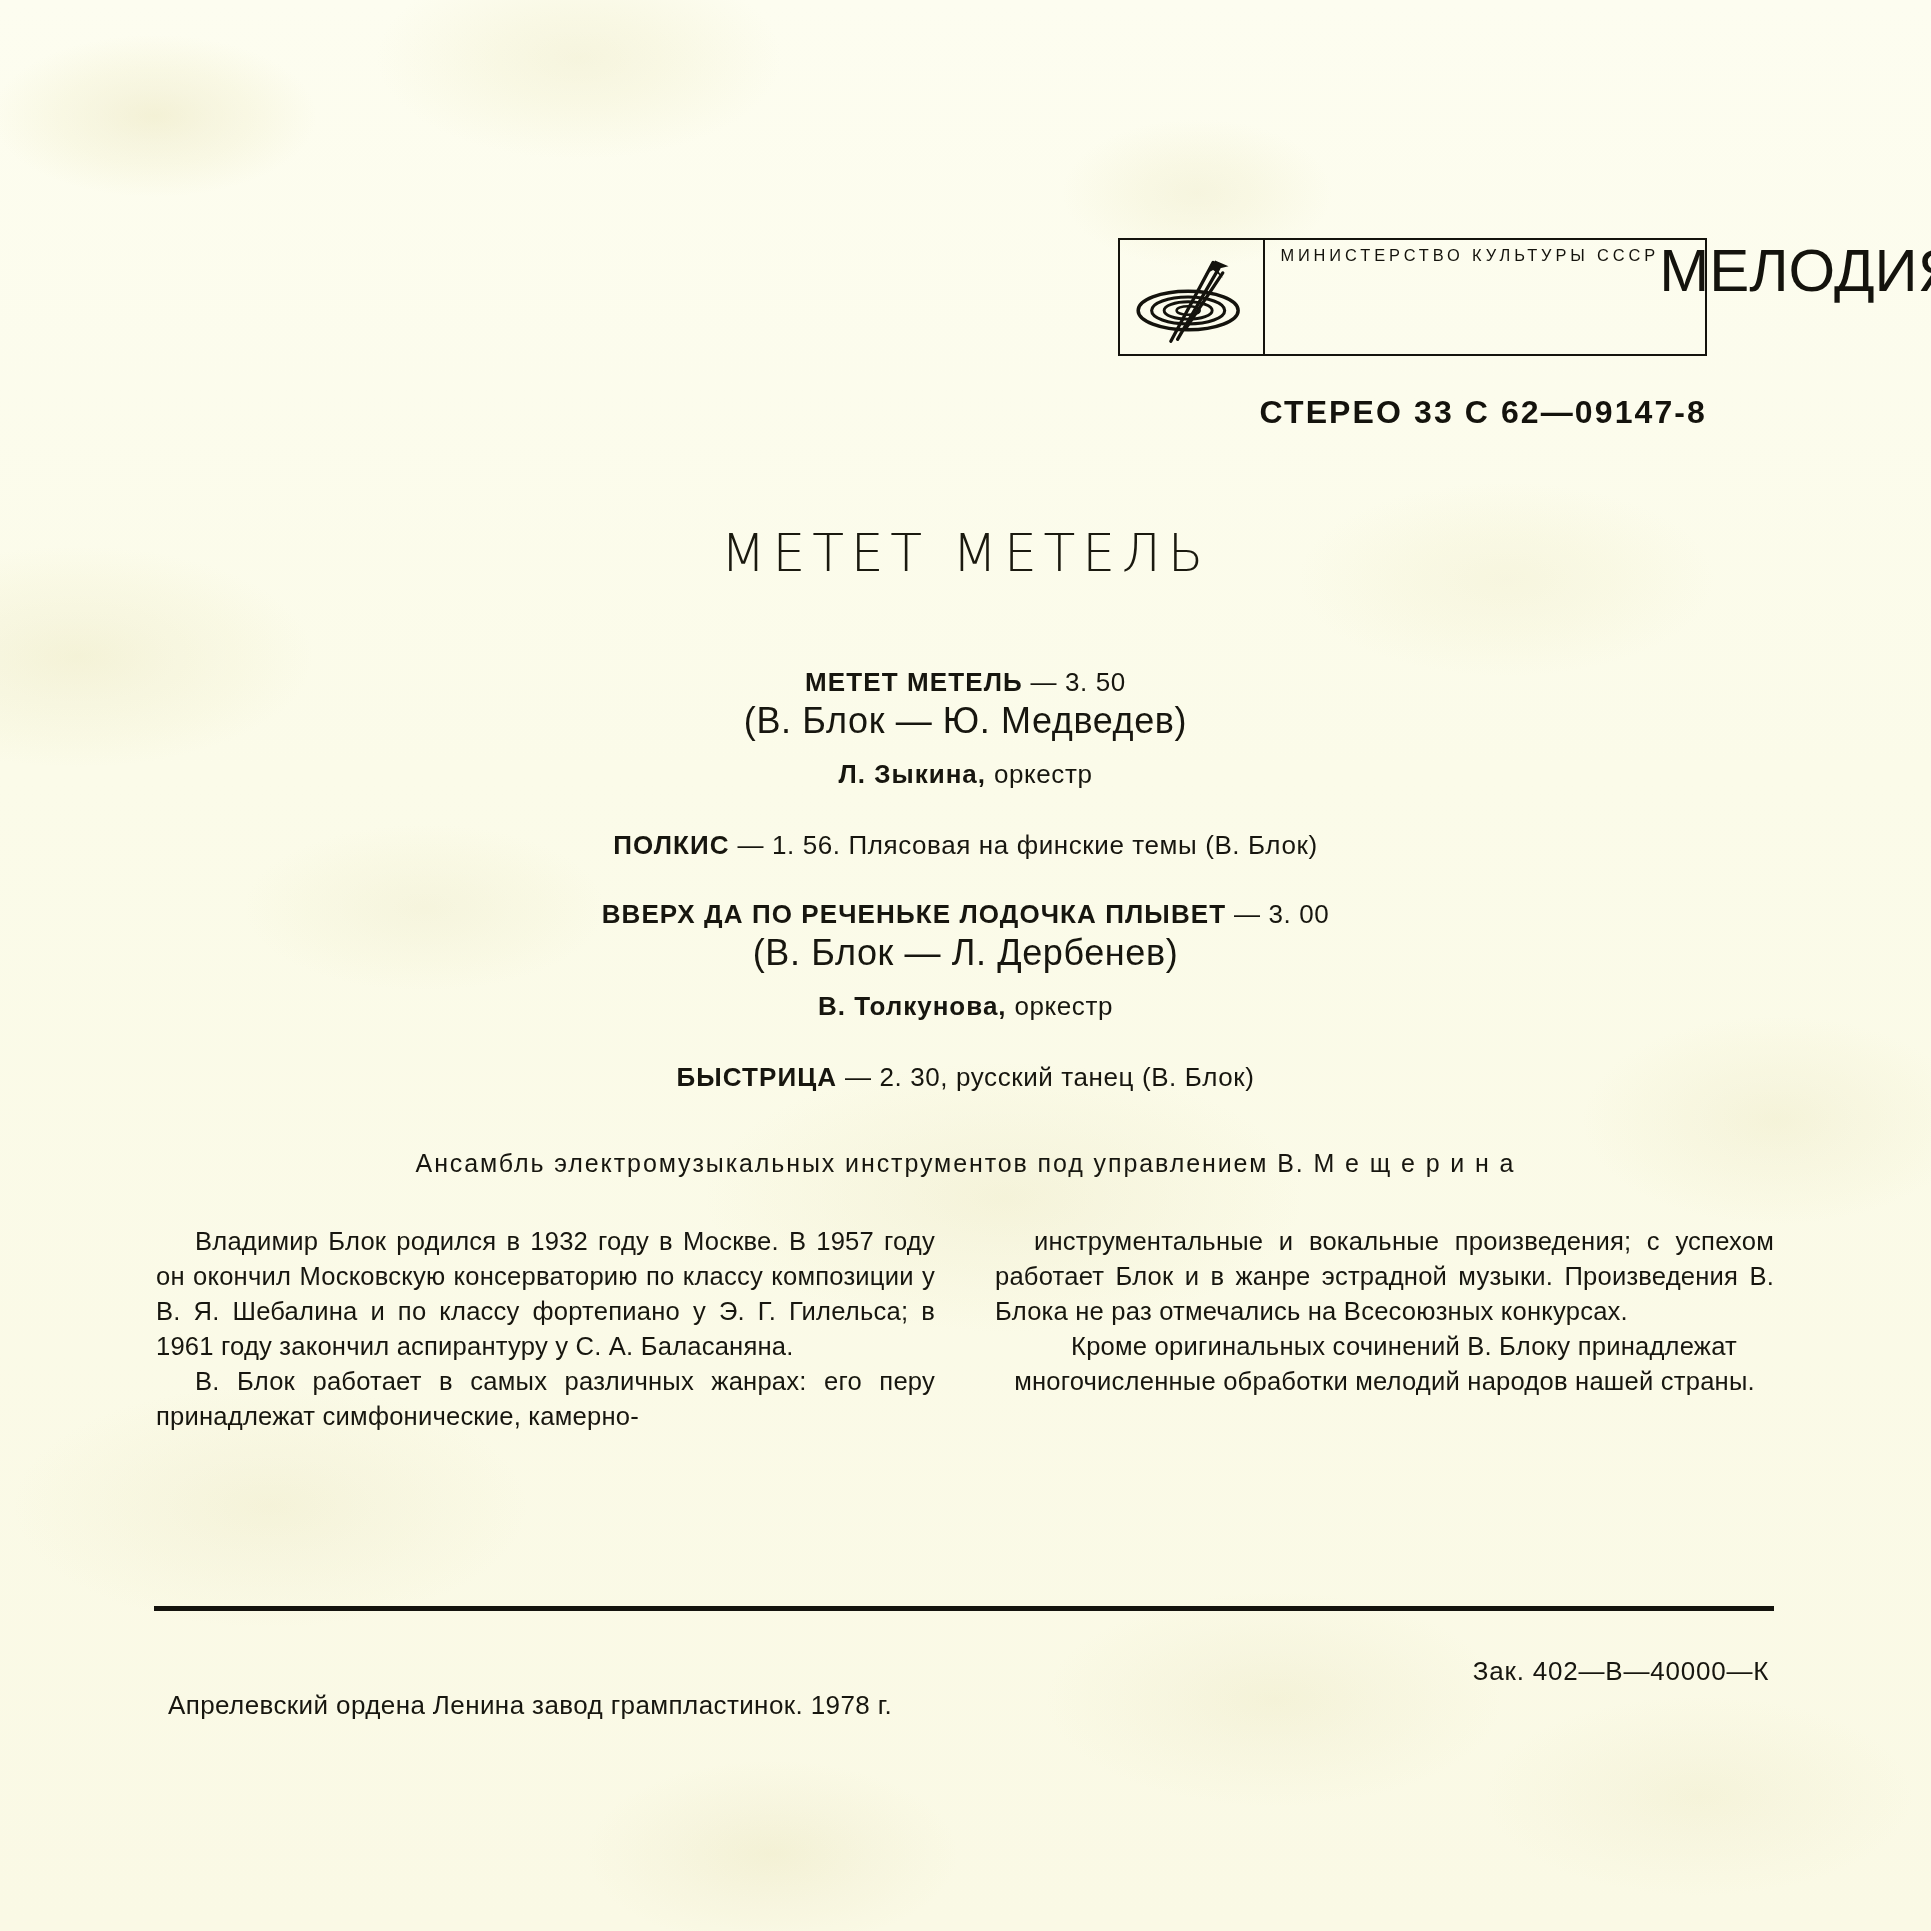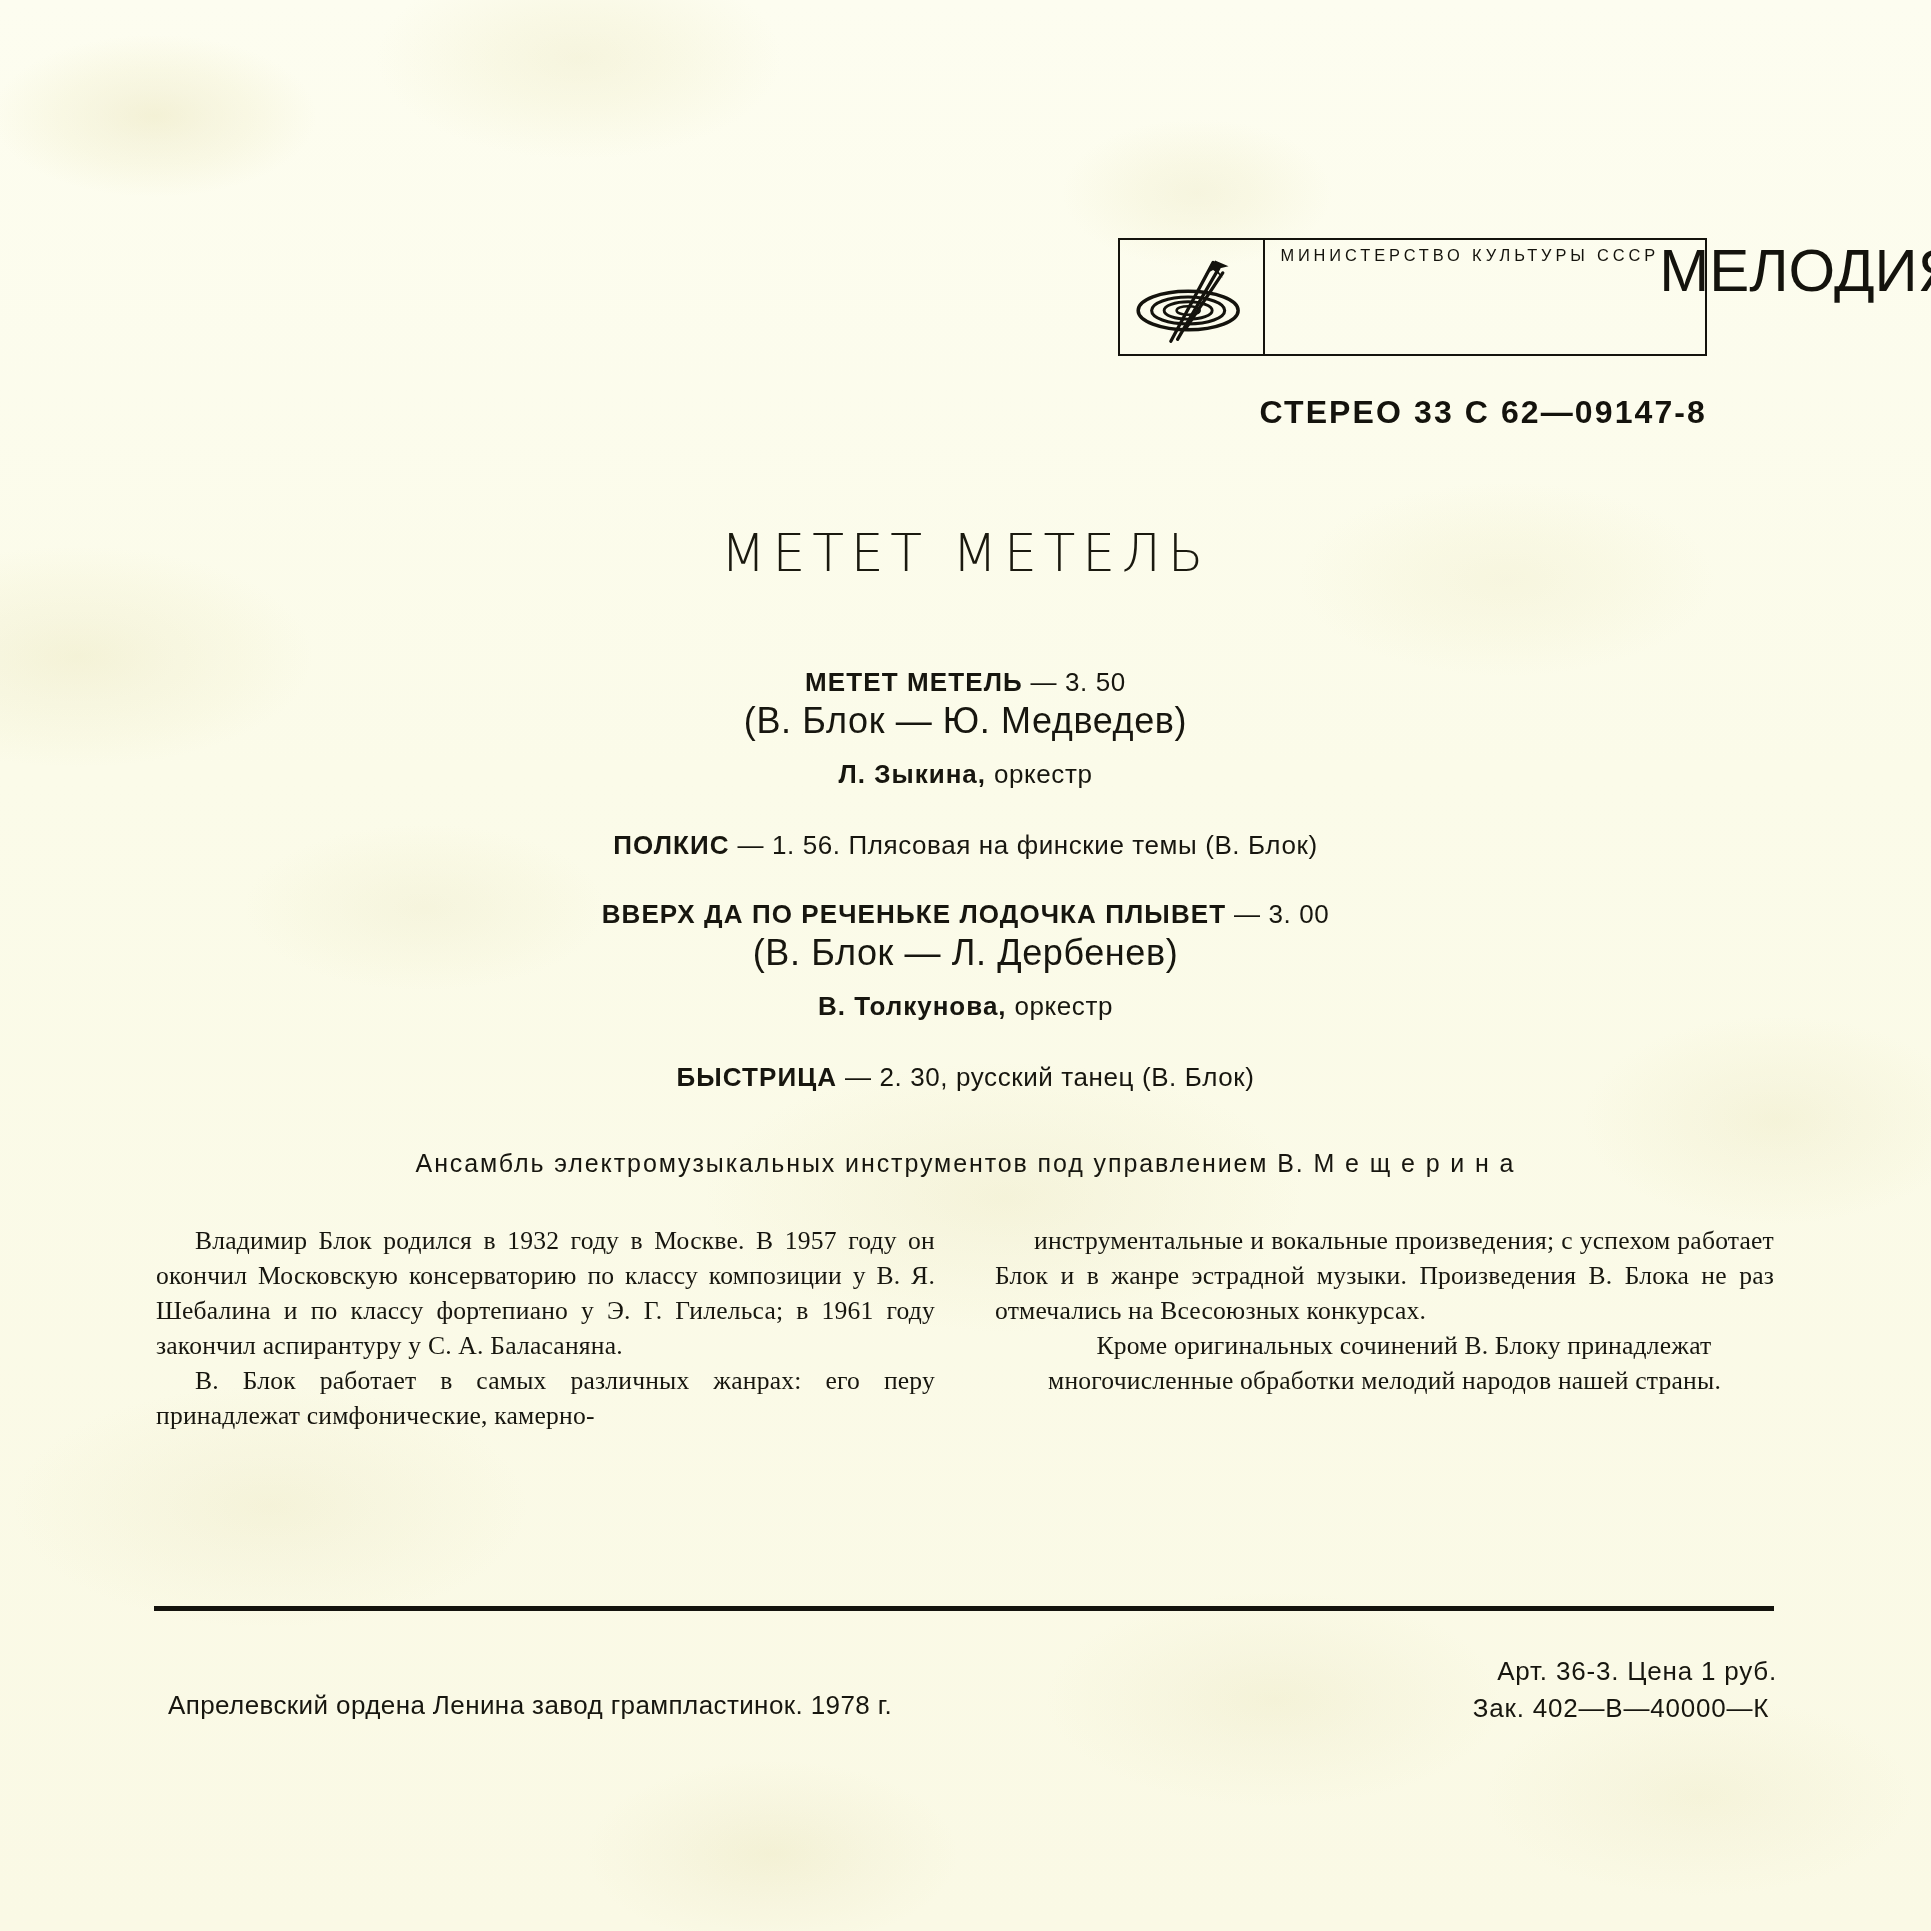--- a/index.html
+++ b/index.html
@@ -95,21 +95,21 @@
   .perf b{font-weight:700;letter-spacing:1px;}
   .gap-md{height:35px;}
   .gap-lg{height:39px;}
   .ensemble{
     margin-top:54px;font-size:25px;letter-spacing:1.9px;font-weight:400;
   }
 
   
   .bio{
     position:absolute;left:156px;top:1224px;width:1618px;
-    display:flex;gap:60px;font-family:Liberation Serif, serif;
+    display:flex;gap:60px;
   }
   .bio-col{width:788px;}
   .bio-col p{
     margin:0;
     font-size:25.6px;
     line-height:1.365;
     letter-spacing:0.2px;
     text-align:justify;
     text-justify:inter-word;
     text-indent:39px;
@@ -211,18 +211,17 @@
     </div>
     <div class="bio-col">
       <p>инструментальные и вокальные произведения; с успехом работает Блок и в жанре эстрадной музыки. Произведения В. Блока не раз отмечались на Всесоюзных конкурсах.</p>
       <p class="last">Кроме оригинальных сочинений В. Блоку принадлежат многочисленные обработки   мелодий народов нашей страны.</p>
     </div>
   </div>
 
   <div class="rule"></div>
   <div class="imprint">Апрелевский ордена Ленина завод грампластинок. 1978 г.</div>
   <div class="legal">
-    <div class="l1">Арт. 36-3.    Цена 1 руб.</div>
     <div class="l2">Зак. 402—В—40000—К</div>
   </div>
 
 </div>
 
 
 </body></html>

